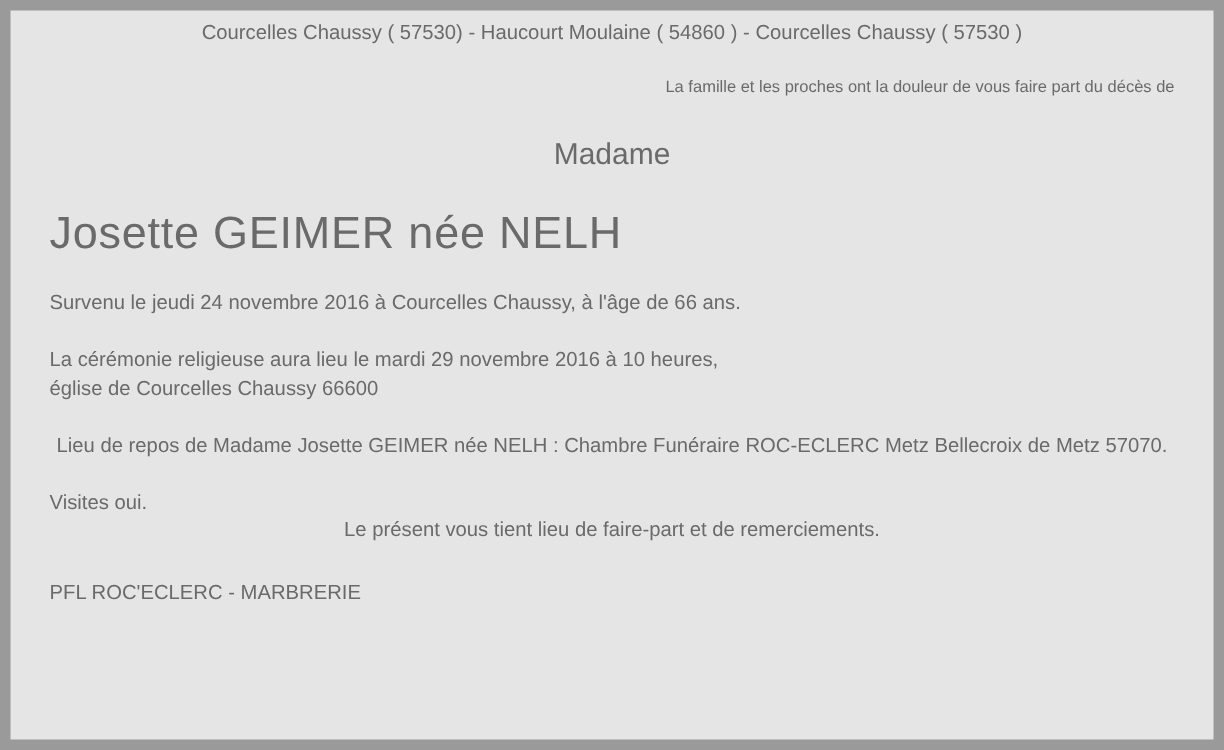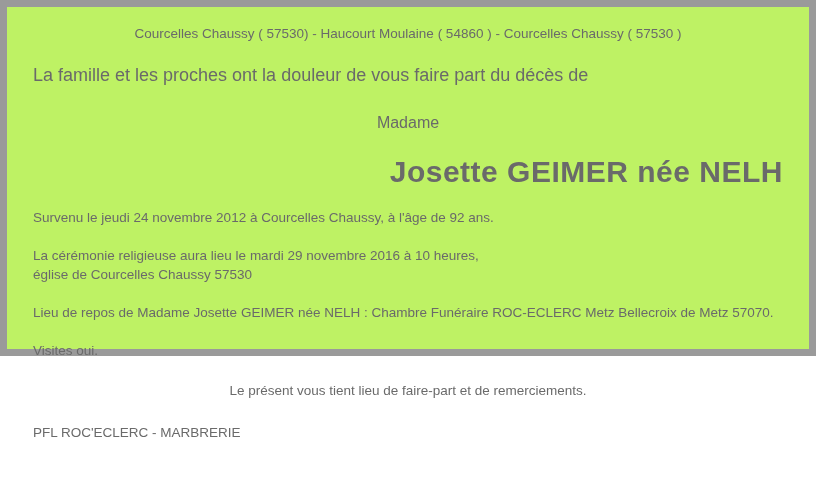--- a/index.html
+++ b/index.html
@@ -9,75 +9,76 @@
   }
   body {
     width: 816px;
     height: 500px;
     font-family: "Liberation Sans", sans-serif;
     overflow: hidden;
   }
   #notice {
     box-sizing: border-box;
     width: 816px;
-    height: 356px;
-    background: #bef264;
+    height: 500px;
+    background: #e5e5e5;
     border: 7px solid #9a9a9a;
-    padding: 18px 26px 10px 26px;
+    padding: 6px 26px 10px 26px;
     color: #666666;
   }
   .line {
     font-size: 13.5px;
     line-height: 1.35;
     color: #6a6a6a;
     white-space: pre-wrap;
   }
   .center { text-align: center; }
   .left   { text-align: left; }
 
   .loc {
     font-size: 13.5px;
     margin-bottom: 20px;
   }
   .intro {
-    font-size: 18px;
+    font-size: 11px;
     margin-bottom: 24px;
+    text-align: right;
   }
   .madame {
-    font-size: 16px;
+    font-size: 20px;
     margin-bottom: 22px;
     color: #6a6a6a;
   }
   .name {
     font-size: 30px;
-    font-weight: bold;
+    font-weight: normal;
     letter-spacing: 0.5px;
     color: #6a6a6a;
     margin-bottom: 20px;
-    text-align: right;
+    text-align: left;
   }
   .widow {
     font-size: 13.5px;
     margin-bottom: 26px;
   }
   .death {
     font-size: 13.5px;
     margin-bottom: 20px;
   }
   .ceremony {
     font-size: 13.5px;
     margin-bottom: 20px;
   }
   .repose {
     font-size: 13.5px;
     margin-bottom: 20px;
+    text-align: center;
   }
   .visits {
     font-size: 13.5px;
-    margin-bottom: 22px;
   }
   .thanks {
     font-size: 13.5px;
     margin-bottom: 24px;
   }
   .pfl {
     font-size: 13.5px;
     margin-bottom: 36px;
   }
 </style>
@@ -88,24 +89,24 @@
 
   <div class="line loc center">Courcelles Chaussy ( 57530) - Haucourt Moulaine ( 54860 ) - Courcelles Chaussy ( 57530 )</div>
 
   <div class="line intro left">La famille et les proches ont la douleur de vous faire part du décès de</div>
 
   <div class="line madame center">Madame</div>
 
   <div class="name">Josette  GEIMER née NELH</div>
 
 
-  <div class="line death left">Survenu le jeudi 24 novembre 2012 à Courcelles Chaussy, à l'âge de 92 ans.</div>
+  <div class="line death left">Survenu le jeudi 24 novembre 2016 à Courcelles Chaussy, à l'âge de 66 ans.</div>
 
   <div class="line ceremony left">La cérémonie religieuse aura lieu le mardi 29 novembre 2016 à 10 heures,
-église de Courcelles Chaussy 57530</div>
+église de Courcelles Chaussy 66600</div>
 
   <div class="line repose left">Lieu de repos de Madame Josette GEIMER née NELH : Chambre Funéraire ROC-ECLERC Metz Bellecroix de Metz 57070.</div>
 
   <div class="line visits left">Visites oui.</div>
 
   <div class="line thanks center">Le présent vous tient lieu de faire-part et de remerciements.</div>
 
   <div class="line pfl left">PFL ROC'ECLERC - MARBRERIE</div>
 
 </div>

